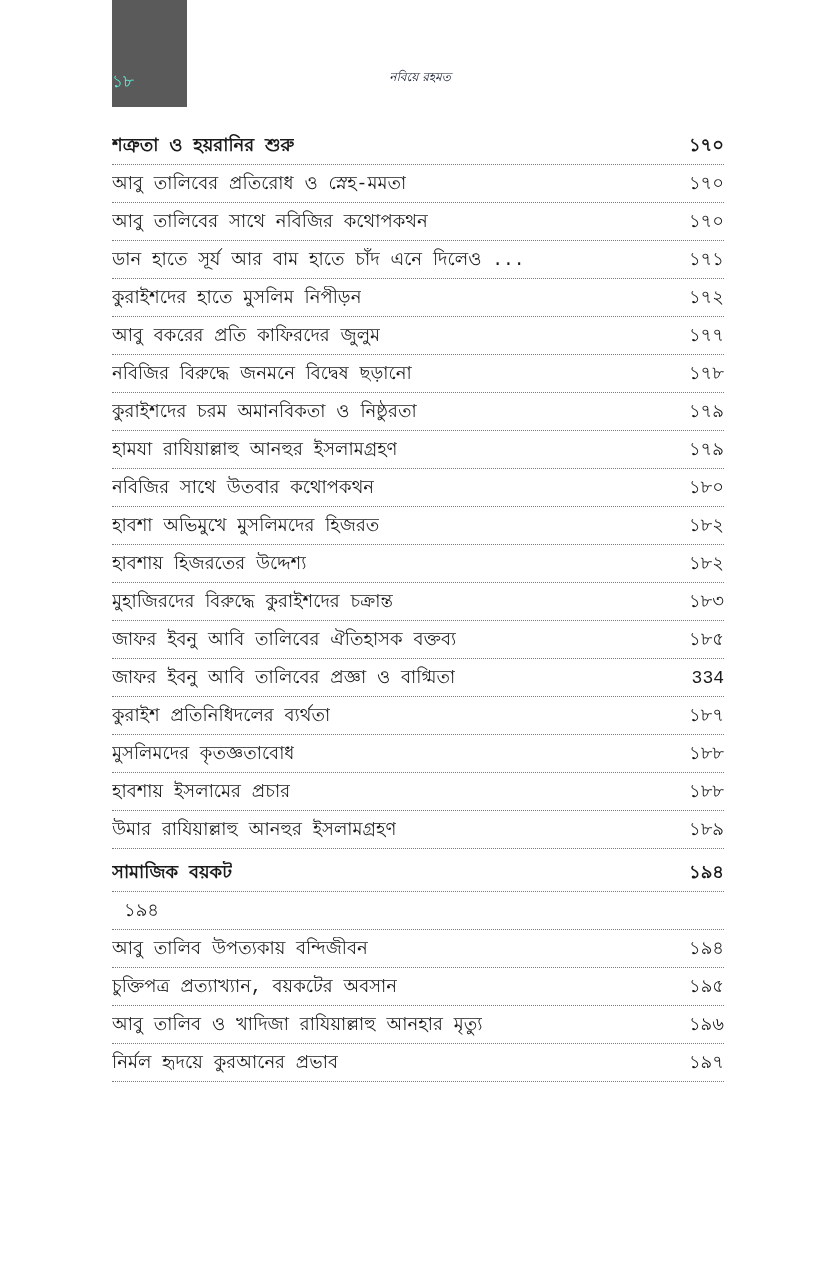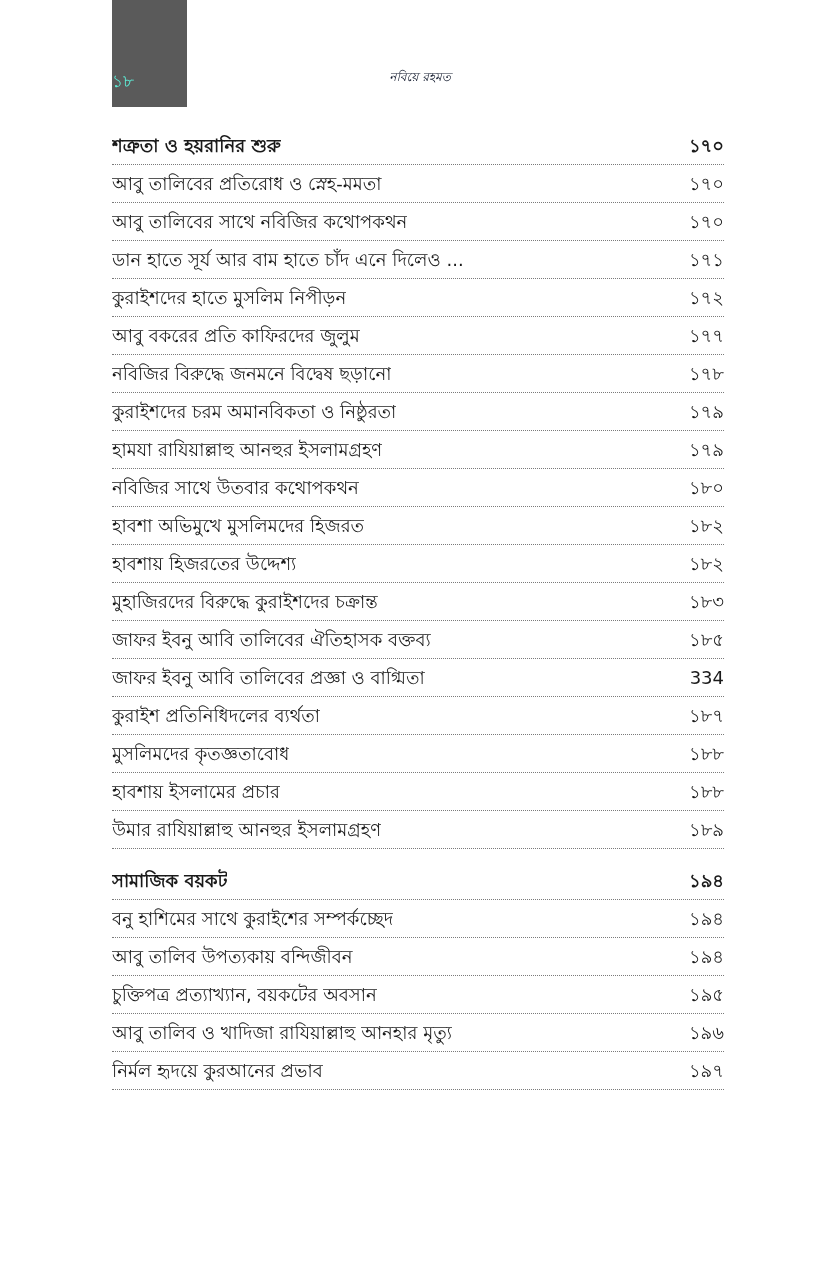--- a/index.html
+++ b/index.html
@@ -43,23 +43,24 @@
       font-size: 12px;
     }
     .toc {
       position: absolute;
       left: 112px;
       width: 612px;
       top: 127px;
     }
     .section {
       margin: 0;
+      font-family: Liberation Mono, monospace;
     }
     .section + .section {
-      margin-top: 13px;
+      margin-top: 5px;
     }
     .toc-row {
       display: flex;
       justify-content: space-between;
       align-items: flex-end;
       height: 38px;
       box-sizing: border-box;
       border-bottom: 1px dotted #7a7a7a;
       padding-bottom: 6px;
       font-size: 18px;
@@ -165,21 +166,20 @@
         <span class="page">১৮৯</span>
       </div>
   </div>
 
   <div class="section">
     <div class="toc-row heading">
       <span class="title">সামাজিক বয়কট</span>
       <span class="page">১৯৪</span>
     </div>
     <div class="toc-row">
-        <span class="title">বনু হাশিমের সাথে কুরাইশের সম্পর্কচ্ছেদ</span>
         <span class="page">১৯৪</span>
       </div>
     <div class="toc-row">
         <span class="title">আবু তালিব উপত্যকায় বন্দিজীবন</span>
         <span class="page">১৯৪</span>
       </div>
     <div class="toc-row">
         <span class="title">চুক্তিপত্র প্রত্যাখ্যান, বয়কটের অবসান</span>
         <span class="page">১৯৫</span>
       </div>

